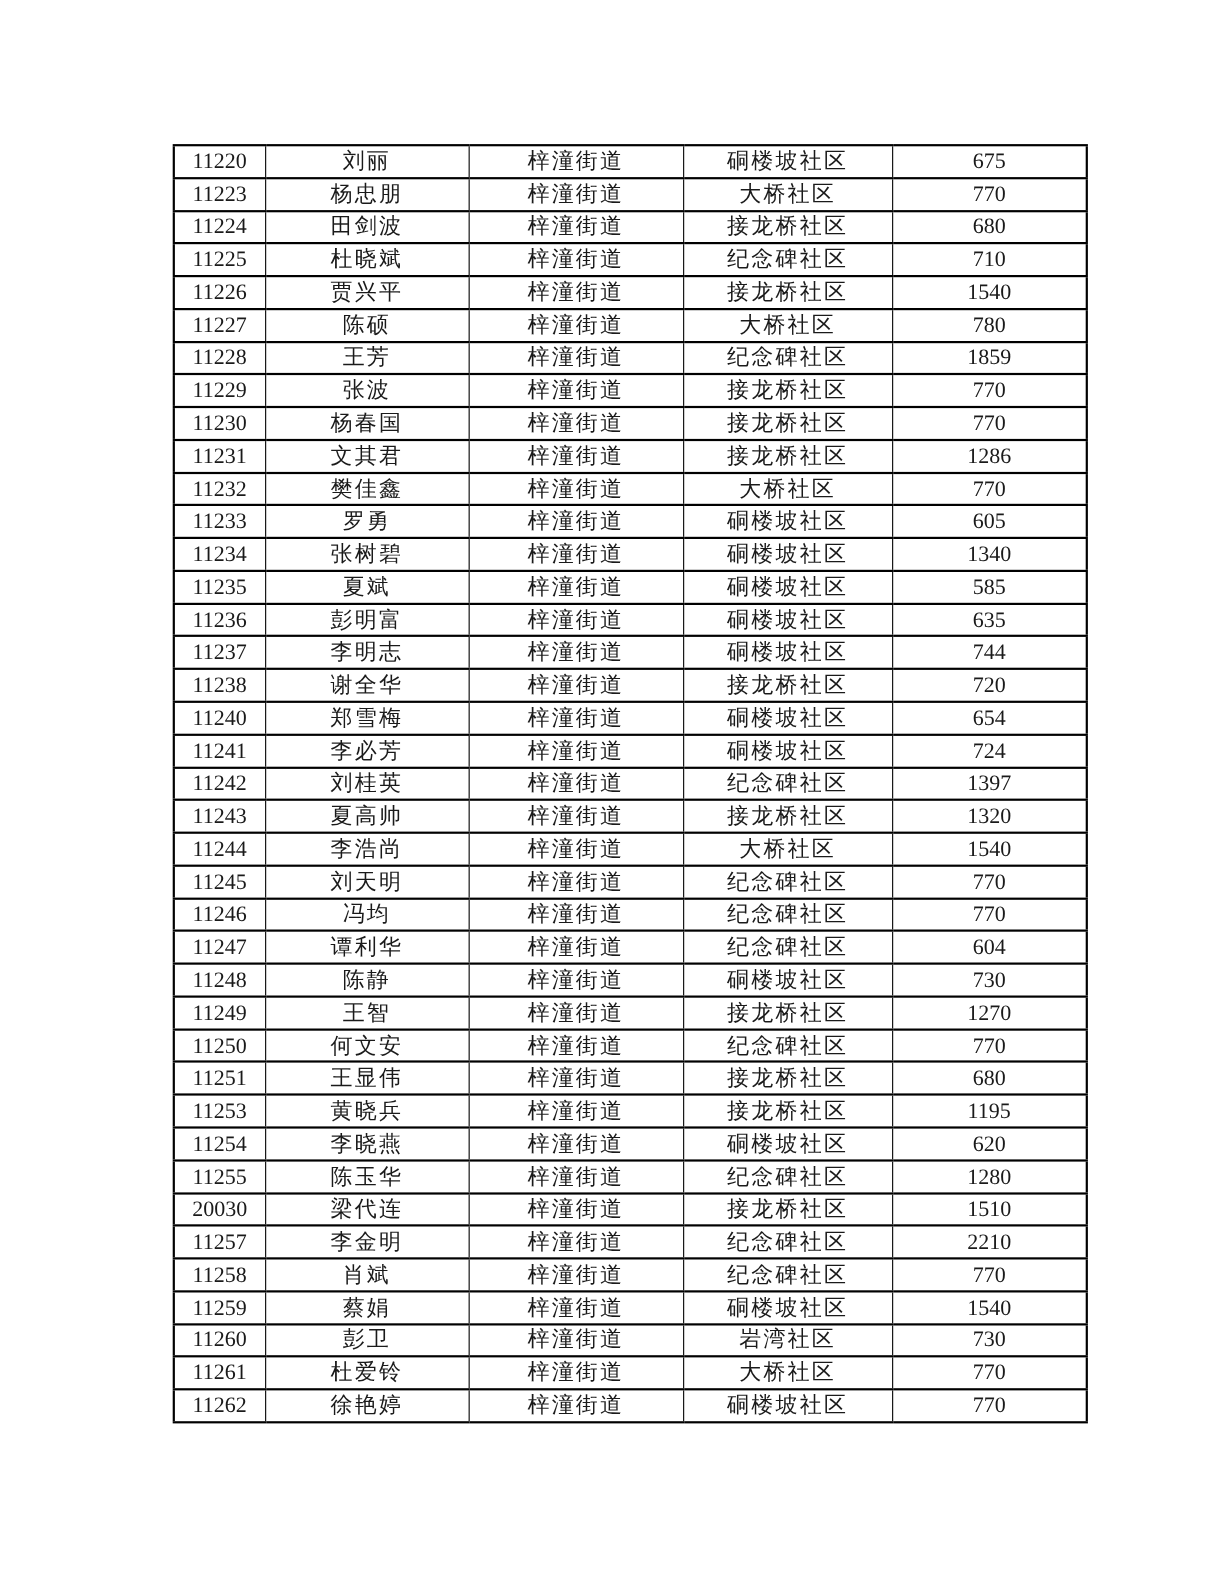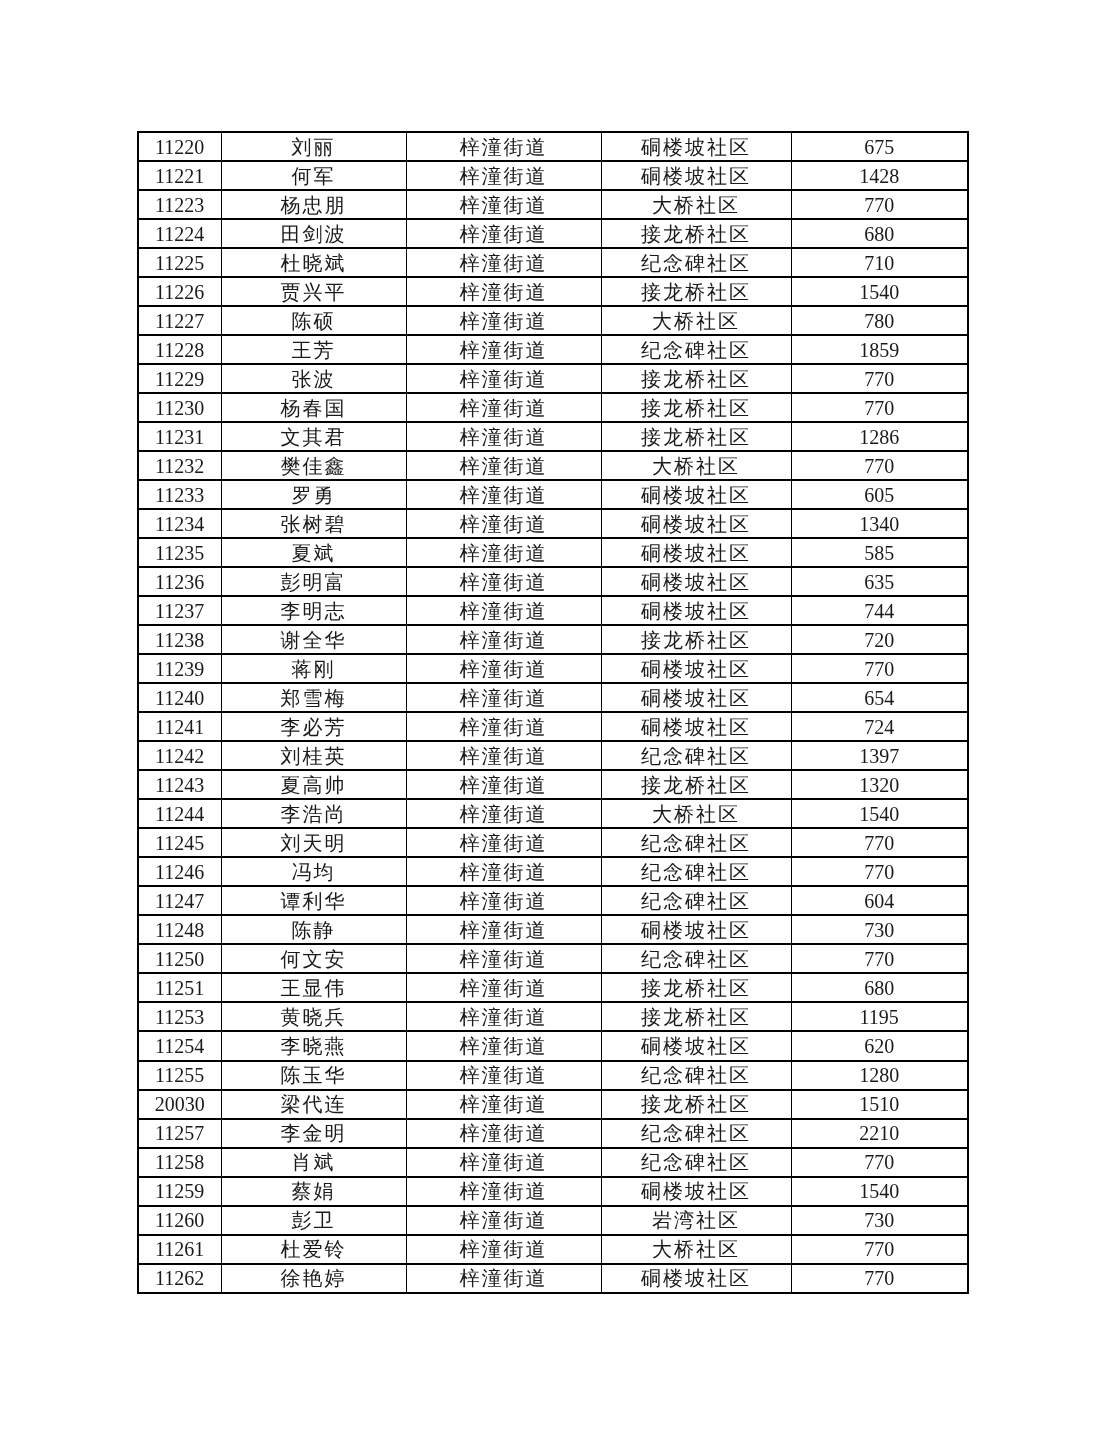--- a/index.html
+++ b/index.html
@@ -12,20 +12,21 @@
     position: relative;
     background: #ffffff;
     font-family: "Liberation Serif", "DejaVu Serif", serif;
     color: #1a1a1a;
     overflow: hidden;
   }
   .page {
     position: absolute;
     inset: 0;
     background: #ffffff;
+    margin-left: 20px;
   }
   table.records {
     position: absolute;
     left: 137px;
     top: 131px;
     width: 830px;
     height: 1163px;
     border-collapse: collapse;
     table-layout: fixed;
     border: 2px solid #000000;
@@ -70,27 +71,20 @@
     </colgroup>
     <tbody>
         <tr>
           <td>11220</td>
           <td>刘丽</td>
           <td>梓潼街道</td>
           <td>硐楼坡社区</td>
           <td>675</td>
         </tr>
         <tr>
-          <td>11221</td>
-          <td>何军</td>
-          <td>梓潼街道</td>
-          <td>硐楼坡社区</td>
-          <td>1428</td>
-        </tr>
-        <tr>
           <td>11223</td>
           <td>杨忠朋</td>
           <td>梓潼街道</td>
           <td>大桥社区</td>
           <td>770</td>
         </tr>
         <tr>
           <td>11224</td>
           <td>田剑波</td>
           <td>梓潼街道</td>
@@ -189,27 +183,20 @@
           <td>744</td>
         </tr>
         <tr>
           <td>11238</td>
           <td>谢全华</td>
           <td>梓潼街道</td>
           <td>接龙桥社区</td>
           <td>720</td>
         </tr>
         <tr>
-          <td>11239</td>
-          <td>蒋刚</td>
-          <td>梓潼街道</td>
-          <td>硐楼坡社区</td>
-          <td>770</td>
-        </tr>
-        <tr>
           <td>11240</td>
           <td>郑雪梅</td>
           <td>梓潼街道</td>
           <td>硐楼坡社区</td>
           <td>654</td>
         </tr>
         <tr>
           <td>11241</td>
           <td>李必芳</td>
           <td>梓潼街道</td>
@@ -257,20 +244,27 @@
           <td>梓潼街道</td>
           <td>纪念碑社区</td>
           <td>604</td>
         </tr>
         <tr>
           <td>11248</td>
           <td>陈静</td>
           <td>梓潼街道</td>
           <td>硐楼坡社区</td>
           <td>730</td>
+        </tr>
+        <tr>
+          <td>11249</td>
+          <td>王智</td>
+          <td>梓潼街道</td>
+          <td>接龙桥社区</td>
+          <td>1270</td>
         </tr>
         <tr>
           <td>11250</td>
           <td>何文安</td>
           <td>梓潼街道</td>
           <td>纪念碑社区</td>
           <td>770</td>
         </tr>
         <tr>
           <td>11251</td>

